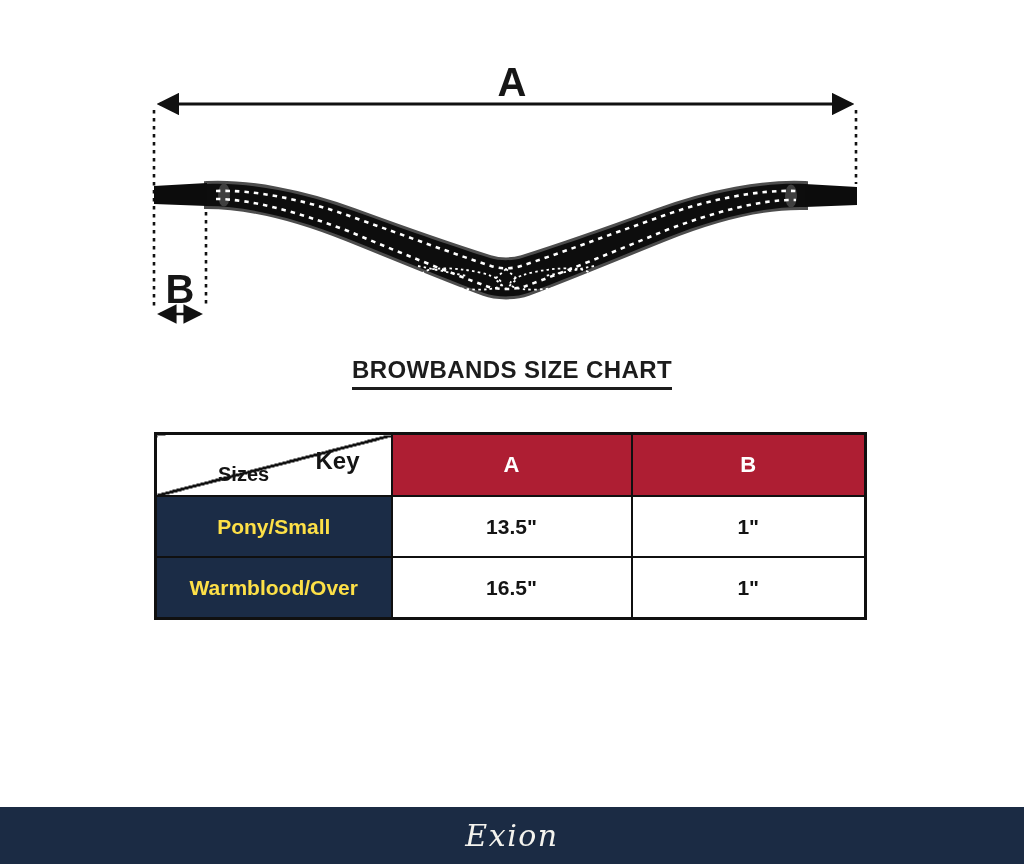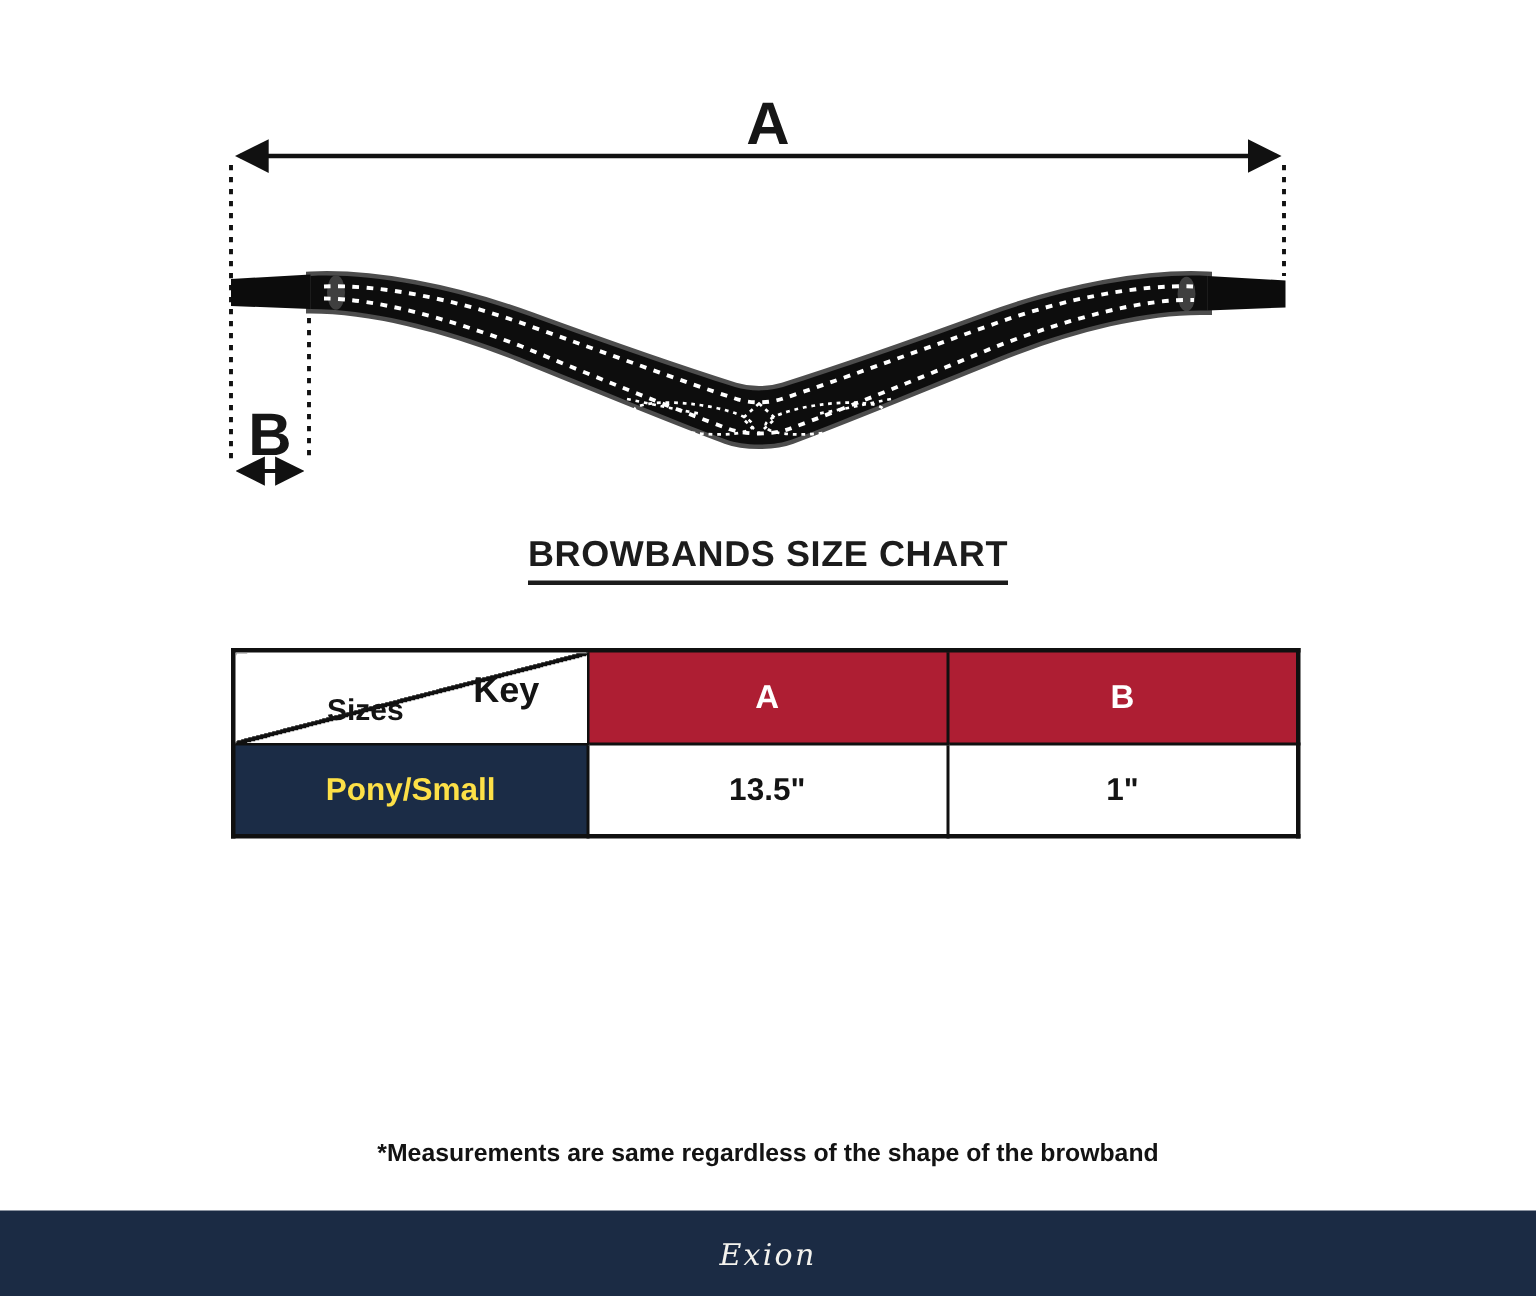--- a/index.html
+++ b/index.html
@@ -49,21 +49,21 @@
     text-align:center; font-size:16.5px; font-weight:bold; color:#131313;
   }
 
   
   .footer {
     position:absolute; left:0; bottom:0; width:100%; height:57px;
     background:#1b2b44; display:flex; align-items:center; justify-content:center;
   }
   .brand {
     color:#f4f3ee; font-family:"DejaVu Serif", serif; font-style:italic;
-    font-size:20px; letter-spacing:1.5px;
+    font-size:30px; letter-spacing:1.5px;
   }
 </style>
 </head>
 <body>
 
 <div class="canvas">
 
   <svg class="diagram-svg" width="1024" height="340" viewBox="0 0 1024 340">
     <defs>
       <marker id="ah" viewBox="0 0 10 10" refX="8.5" refY="5" markerWidth="7.5" markerHeight="7.5" orient="auto-start-reverse">
@@ -143,22 +143,26 @@
         <th class="col-head">A</th>
         <th class="col-head">B</th>
       </tr>
     </thead>
     <tbody>
       <tr>
         <td class="row-label">Pony/Small</td>
         <td class="value-cell">13.5"</td>
         <td class="value-cell">1"</td>
       </tr>
+      <tr>
+        <td class="row-label">Warmblood/Over</td>
+        <td class="value-cell">16.5"</td>
+        <td class="value-cell">1"</td>
+      </tr>
     </tbody>
   </table>
 
-  <p class="footnote">*Measurements are same regardless of the shape of the browband</p>
 
   <div class="footer">
     <span class="brand">Exion</span>
   </div>
 
 </div>
 
 </body></html>

